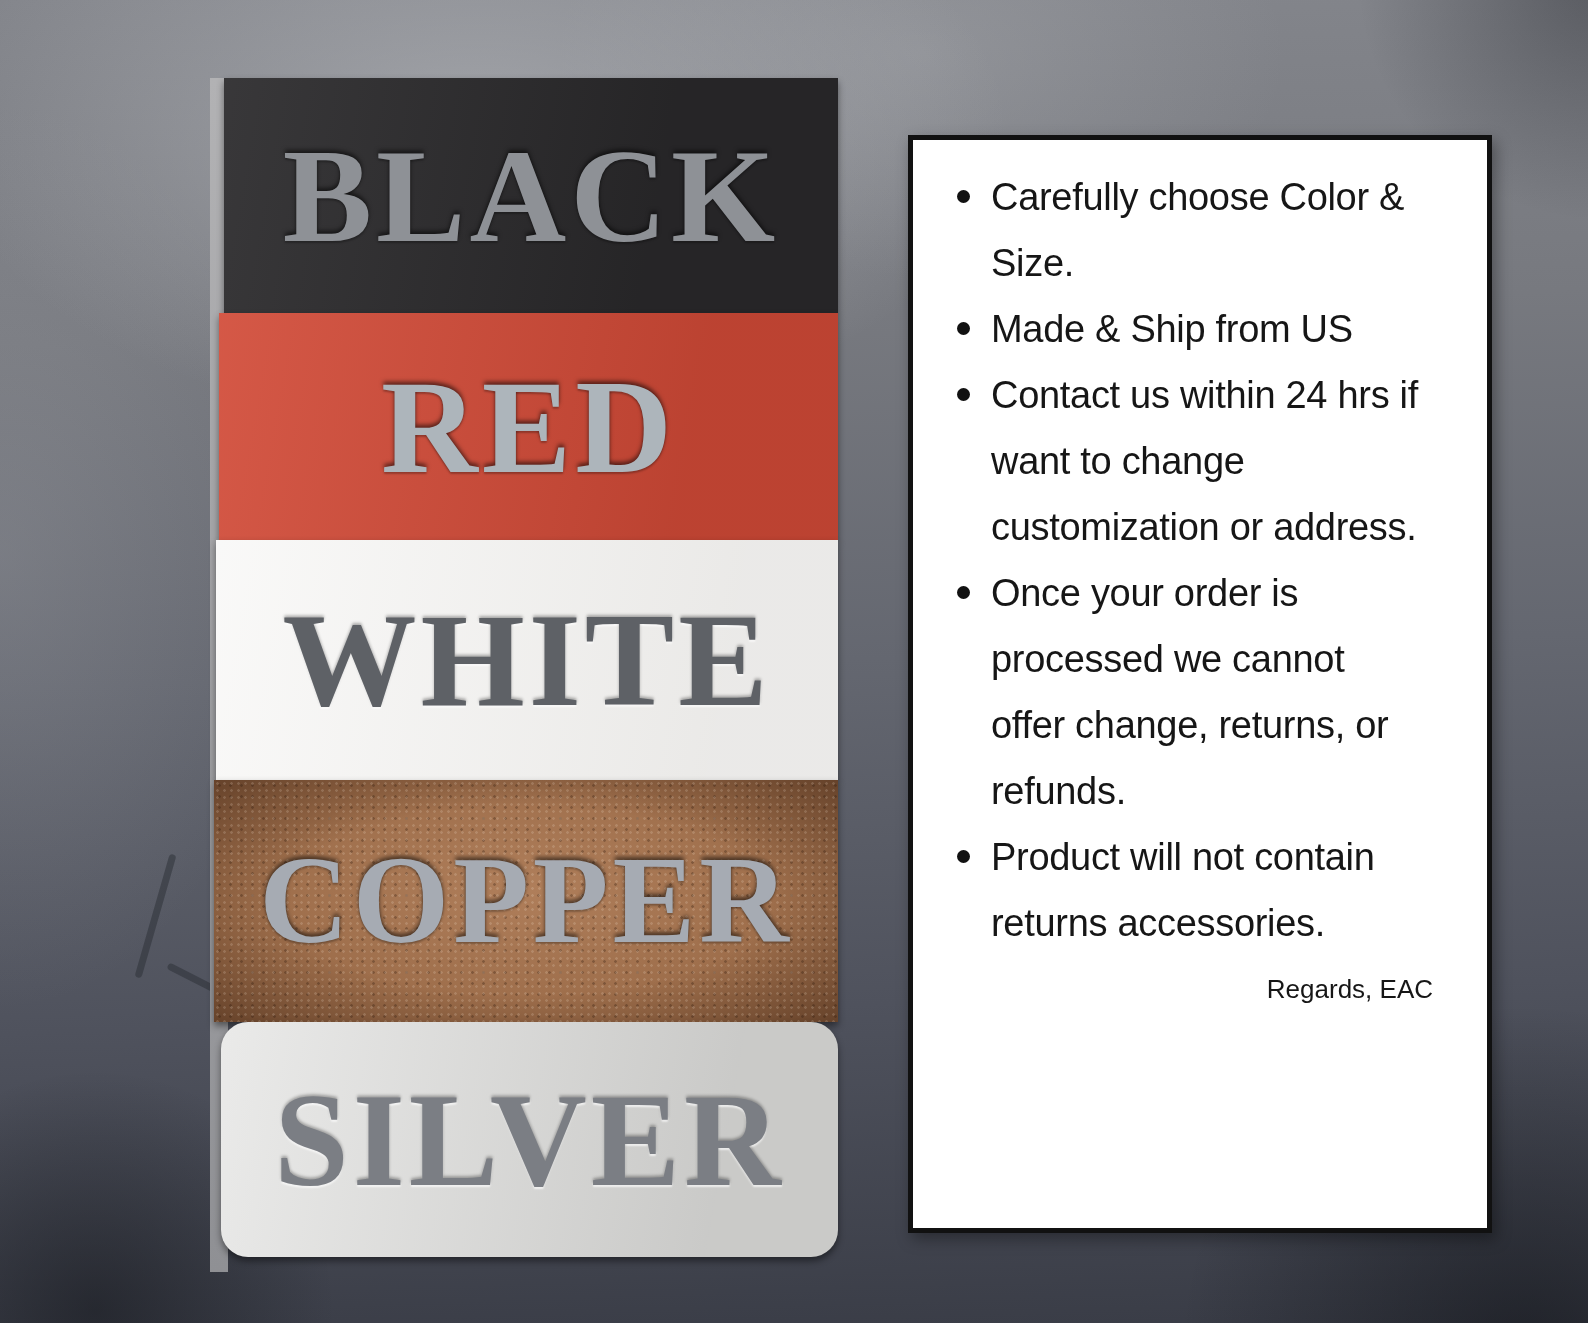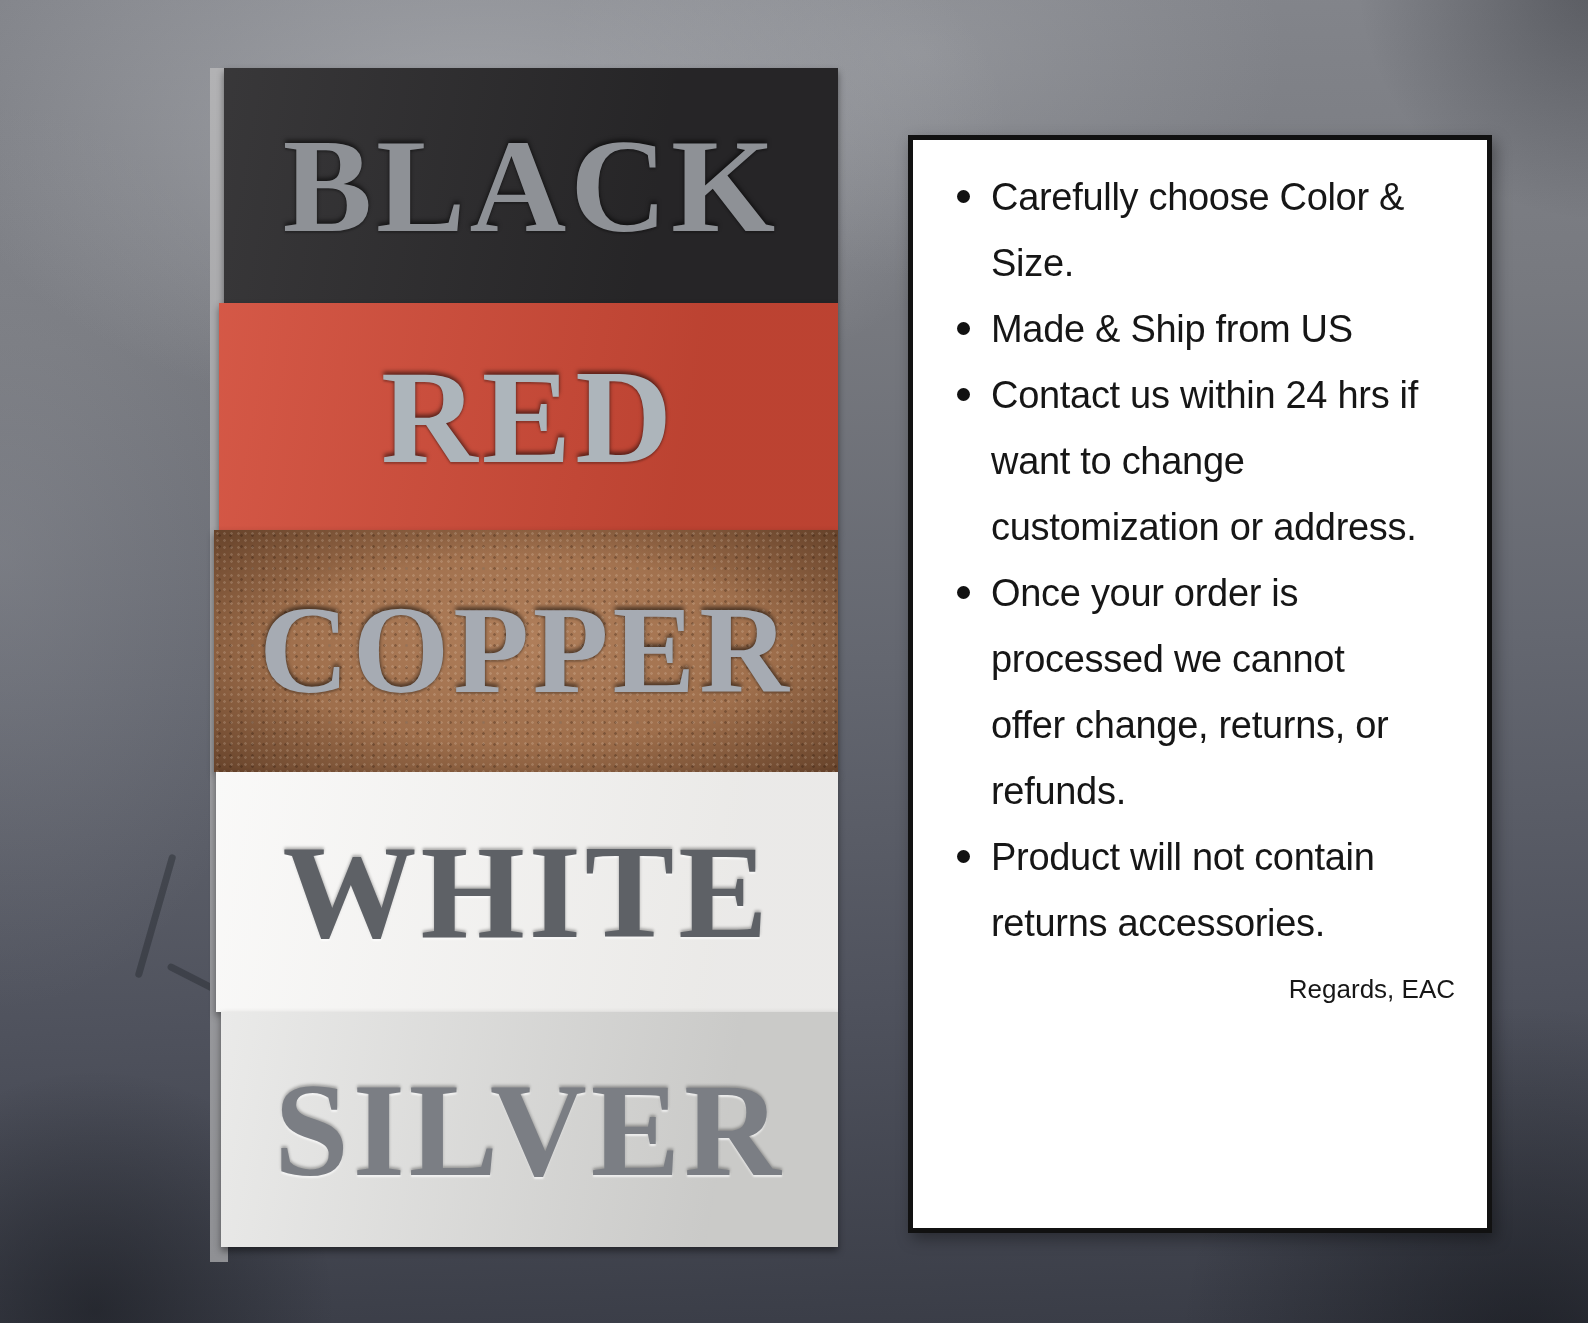--- a/index.html
+++ b/index.html
@@ -17,21 +17,21 @@
       radial-gradient(circle 320px at 6% 99%, rgba(10,12,16,.45), rgba(10,12,16,0) 75%),
       radial-gradient(circle 460px at 96% 102%, rgba(8,10,14,.50), rgba(8,10,14,0) 75%),
       radial-gradient(circle 330px at 101% -2%, rgba(18,20,26,.38), rgba(18,20,26,0) 75%),
       linear-gradient(178deg,#84868c 0%,#77797f 25%,#646770 50%,#4f525d 75%,#393c46 100%);
   }
   .scratch{position:absolute;background:rgba(42,45,52,.50);border-radius:4px;}
   .scratch-a{left:152px;top:852px;width:7px;height:128px;transform:rotate(16deg);}
   .scratch-b{left:168px;top:962px;width:330px;height:7px;transform:rotate(27deg);transform-origin:left center;}
 
   
-  .panel-stack{position:absolute;left:210px;top:68px;width:628px;height:1194px;}
+  .panel-stack{position:absolute;left:210px;top:78px;width:628px;height:1194px;}
   .stack-edge{position:absolute;left:0;top:0;width:18px;height:100%;
     background:linear-gradient(180deg,#b2b2b4,#8f9094);}
   .panel{
     position:relative;display:flex;align-items:center;justify-content:center;
     box-shadow:0 4px 7px rgba(0,0,0,.45);
   }
   .panel-label{
     font-family:"Liberation Serif","DejaVu Serif",serif;
     font-weight:700;font-size:134px;letter-spacing:4px;line-height:1;
     user-select:none;
@@ -51,21 +51,21 @@
   .panel-black .panel-label,
   .panel-red .panel-label,
   .panel-copper .panel-label{text-shadow:0 -3px 4px rgba(0,0,0,.55), 0 2px 2px rgba(0,0,0,.25);}
   .panel-white .panel-label,
   .panel-silver .panel-label{text-shadow:0 -2px 3px rgba(0,0,0,.30), 0 2px 2px rgba(255,255,255,.70);}
 
   
   .info-card{
     position:absolute;left:908px;top:135px;width:584px;height:1098px;
     box-sizing:border-box;border:5px solid #111;
-    padding:24px 6px 0 36px;
+    padding:24px 28px 0 36px;
     box-shadow:4px 6px 14px rgba(0,0,0,.35);
   }
   .bullet-list{list-style:none;margin:0;padding:0;}
   .bullet-item{
     position:relative;padding-left:42px;
     font-size:38px;line-height:66px;letter-spacing:-0.3px;
   }
   .bullet-dot{
     position:absolute;left:8px;top:26px;width:13px;height:13px;
     border-radius:50%;background:#111;
@@ -85,29 +85,29 @@
     <div class="stack-edge"></div>
 
     <div class="panel panel-black" style="background-color: rgb(44, 43, 45);">
       <span class="panel-label" style="color: rgb(142, 145, 150);">BLACK</span>
     </div>
 
     <div class="panel panel-red" style="background-color: rgb(209, 74, 55);">
       <span class="panel-label" style="color: rgb(173, 181, 187);">RED</span>
     </div>
 
+    <div class="panel panel-white" style="background-color: rgb(244, 243, 241);">
+      <span class="panel-label" style="color: rgb(94, 97, 102);">WHITE</span>
+    </div>
+
     <div class="panel panel-copper" style="background-color: rgb(158, 110, 75);">
       <span class="panel-label" style="color: rgb(166, 171, 179);">COPPER</span>
     </div>
 
-    <div class="panel panel-white" style="background-color: rgb(244, 243, 241);">
-      <span class="panel-label" style="color: rgb(94, 97, 102);">WHITE</span>
-    </div>
-
-    <div class="panel panel-silver" style="background-color: rgb(217, 217, 215);">
+    <div class="panel panel-silver" style="background-color: rgb(217, 217, 215); border-radius: 27px;">
       <span class="panel-label" style="color: rgb(123, 126, 132);">SILVER</span>
     </div>
   </div>
 
   <div class="info-card" style="background-color: rgb(255, 255, 255); color: rgb(22, 22, 22);">
     <ul class="bullet-list">
       <li class="bullet-item">
         <span class="bullet-dot"></span>
         <span class="bullet-text">Carefully choose Color &amp;
 Size.</span>

